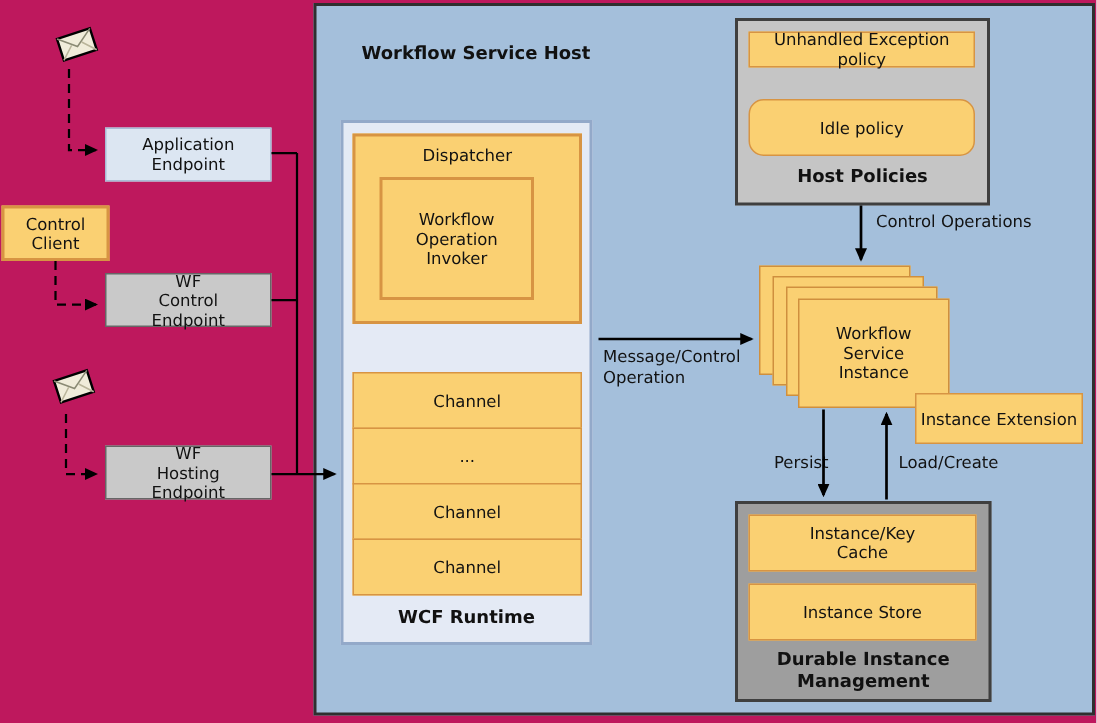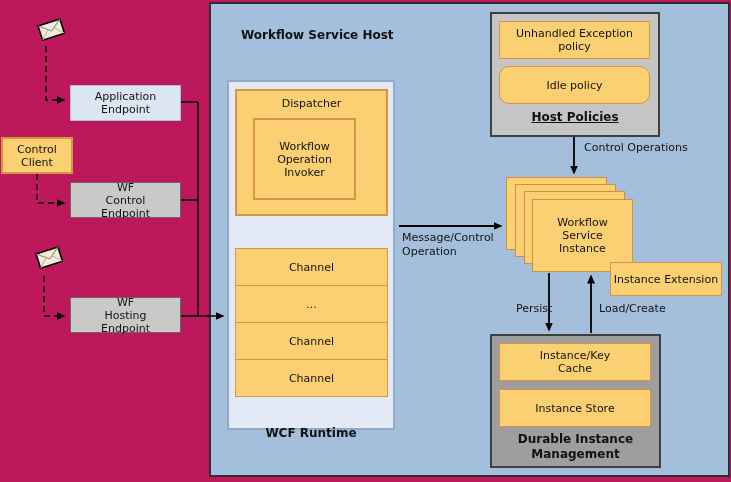--- a/index.html
+++ b/index.html
@@ -32,26 +32,26 @@
 
   <div class="abs runtime" style="left:227px;top:80px;width:168px;height:350px;"></div>
   <div class="abs orange" style="left:235px;top:89px;width:153px;height:127px;"></div>
   <div class="flowlabel" style="left:235px;top:97px;width:153px;text-align:center;">Dispatcher</div>
   <div class="box orange" style="left:253px;top:118px;width:103px;height:82px;padding:0 20px;">Workflow Operation Invoker</div>
 
   <div class="box orange-thin" style="left:235px;top:248px;width:153px;height:38px;">Channel</div>
   <div class="box orange-thin" style="left:235px;top:285px;width:153px;height:38px;">...</div>
   <div class="box orange-thin" style="left:235px;top:322px;width:153px;height:38px;">Channel</div>
   <div class="box orange-thin" style="left:235px;top:359px;width:153px;height:38px;">Channel</div>
-  <div class="seclabel" style="left:227px;top:404px;width:168px;margin-top:22px;">WCF Runtime</div>
+  <div class="seclabel" style="left:227px;top:404px;width:168px;">WCF Runtime</div>
 
   <div class="abs gray-frame" style="left:490px;top:12px;width:170px;height:125px;"></div>
-  <div class="box orange-thin" style="left:499px;top:21px;width:151px;height:38px;padding:0 12px;">Unhandled Exception policy</div>
+  <div class="box orange-thin" style="left:499px;top:21px;width:151px;height:24px;padding:0 12px;">Unhandled Exception policy</div>
   <div class="box orange-thin" style="left:499px;top:66px;width:151px;height:38px;border-radius:10px;">Idle policy</div>
-  <div class="seclabel" style="left:490px;top:110px;width:170px;text-decoration:underline;">Host Policies</div>
+  <div class="seclabel" style="left:490px;top:110px;width:170px;">Host Policies</div>
 
   <div class="abs stackbox" style="left:506px;top:177px;width:101px;height:73px;"></div>
   <div class="abs stackbox" style="left:515px;top:184px;width:101px;height:73px;"></div>
   <div class="abs stackbox" style="left:524px;top:191px;width:101px;height:73px;"></div>
   <div class="box stackbox" style="left:532px;top:199px;width:101px;height:73px;padding:16px 14px;">Workflow Service Instance</div>
 
   <div class="box orange-thin" style="left:610px;top:262px;width:112px;height:34px;">Instance Extension</div>
 
   <div class="abs darkgray-frame" style="left:490px;top:334px;width:171px;height:134px;"></div>
   <div class="box orange-thin" style="left:499px;top:343px;width:152px;height:38px;padding:0 30px;">Instance/Key Cache</div>

